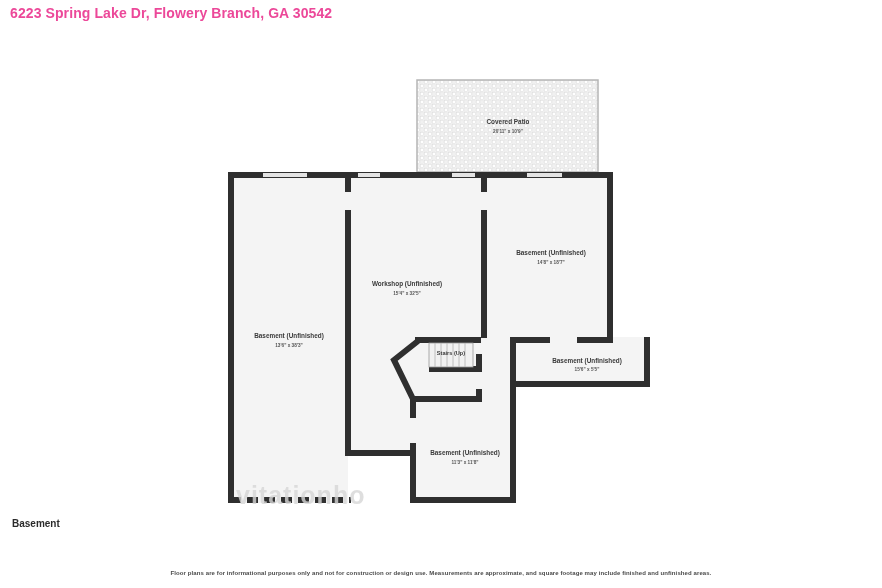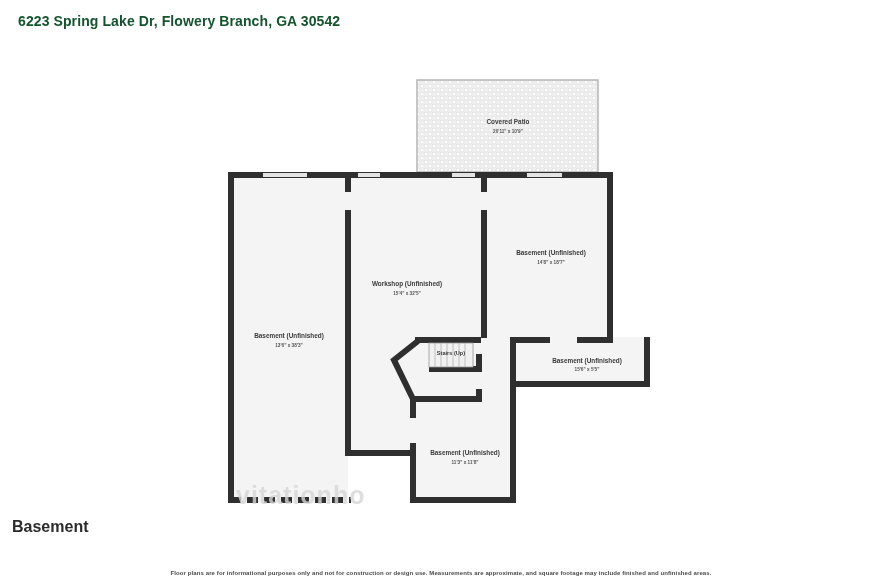--- a/index.html
+++ b/index.html
@@ -1,32 +1,32 @@
 <!DOCTYPE html>
 <html><head>
 <meta charset="utf-8">
 <style>
   html,body{margin:0;padding:0;background:#ffffff;}
   .canvas{
     position:relative;width:882px;height:588px;background:#ffffff;overflow:hidden;
     font-family:"Liberation Sans",sans-serif;
   }
   .page-title{
-    position:absolute;left:10px;top:5px;margin:8px;
-    font-size:14px;font-weight:700;color:#14532d;letter-spacing:.1px;
+    position:absolute;left:10px;top:5px;margin:0;
+    font-size:14px;font-weight:700;color:#ec4899;letter-spacing:.1px;
   }
   .plan-svg{position:absolute;left:0;top:0;}
   .watermark{
     position:absolute;left:236px;top:481px;
     font-size:25px;font-weight:700;letter-spacing:1px;
     color:#d7d7d7;opacity:.8;pointer-events:none;
   }
   .floor-name{
     position:absolute;left:12px;top:518px;margin:0;
-    font-size:16px;font-weight:700;color:#2b2b2b;
+    font-size:10px;font-weight:700;color:#2b2b2b;
   }
   .disclaimer{
     position:absolute;left:0;top:570px;width:882px;text-align:center;
     font-size:6px;font-weight:700;color:#4a4a4a;letter-spacing:.1px;
   }
   text{font-family:"Liberation Sans",sans-serif;}
   .room-name{font-size:6.4px;font-weight:700;fill:#3a3a3a;}
   .room-dim{font-size:4.7px;font-weight:700;fill:#565656;}
   .stairs-label{font-size:5.6px;font-weight:700;fill:#3a3a3a;}
 </style>

